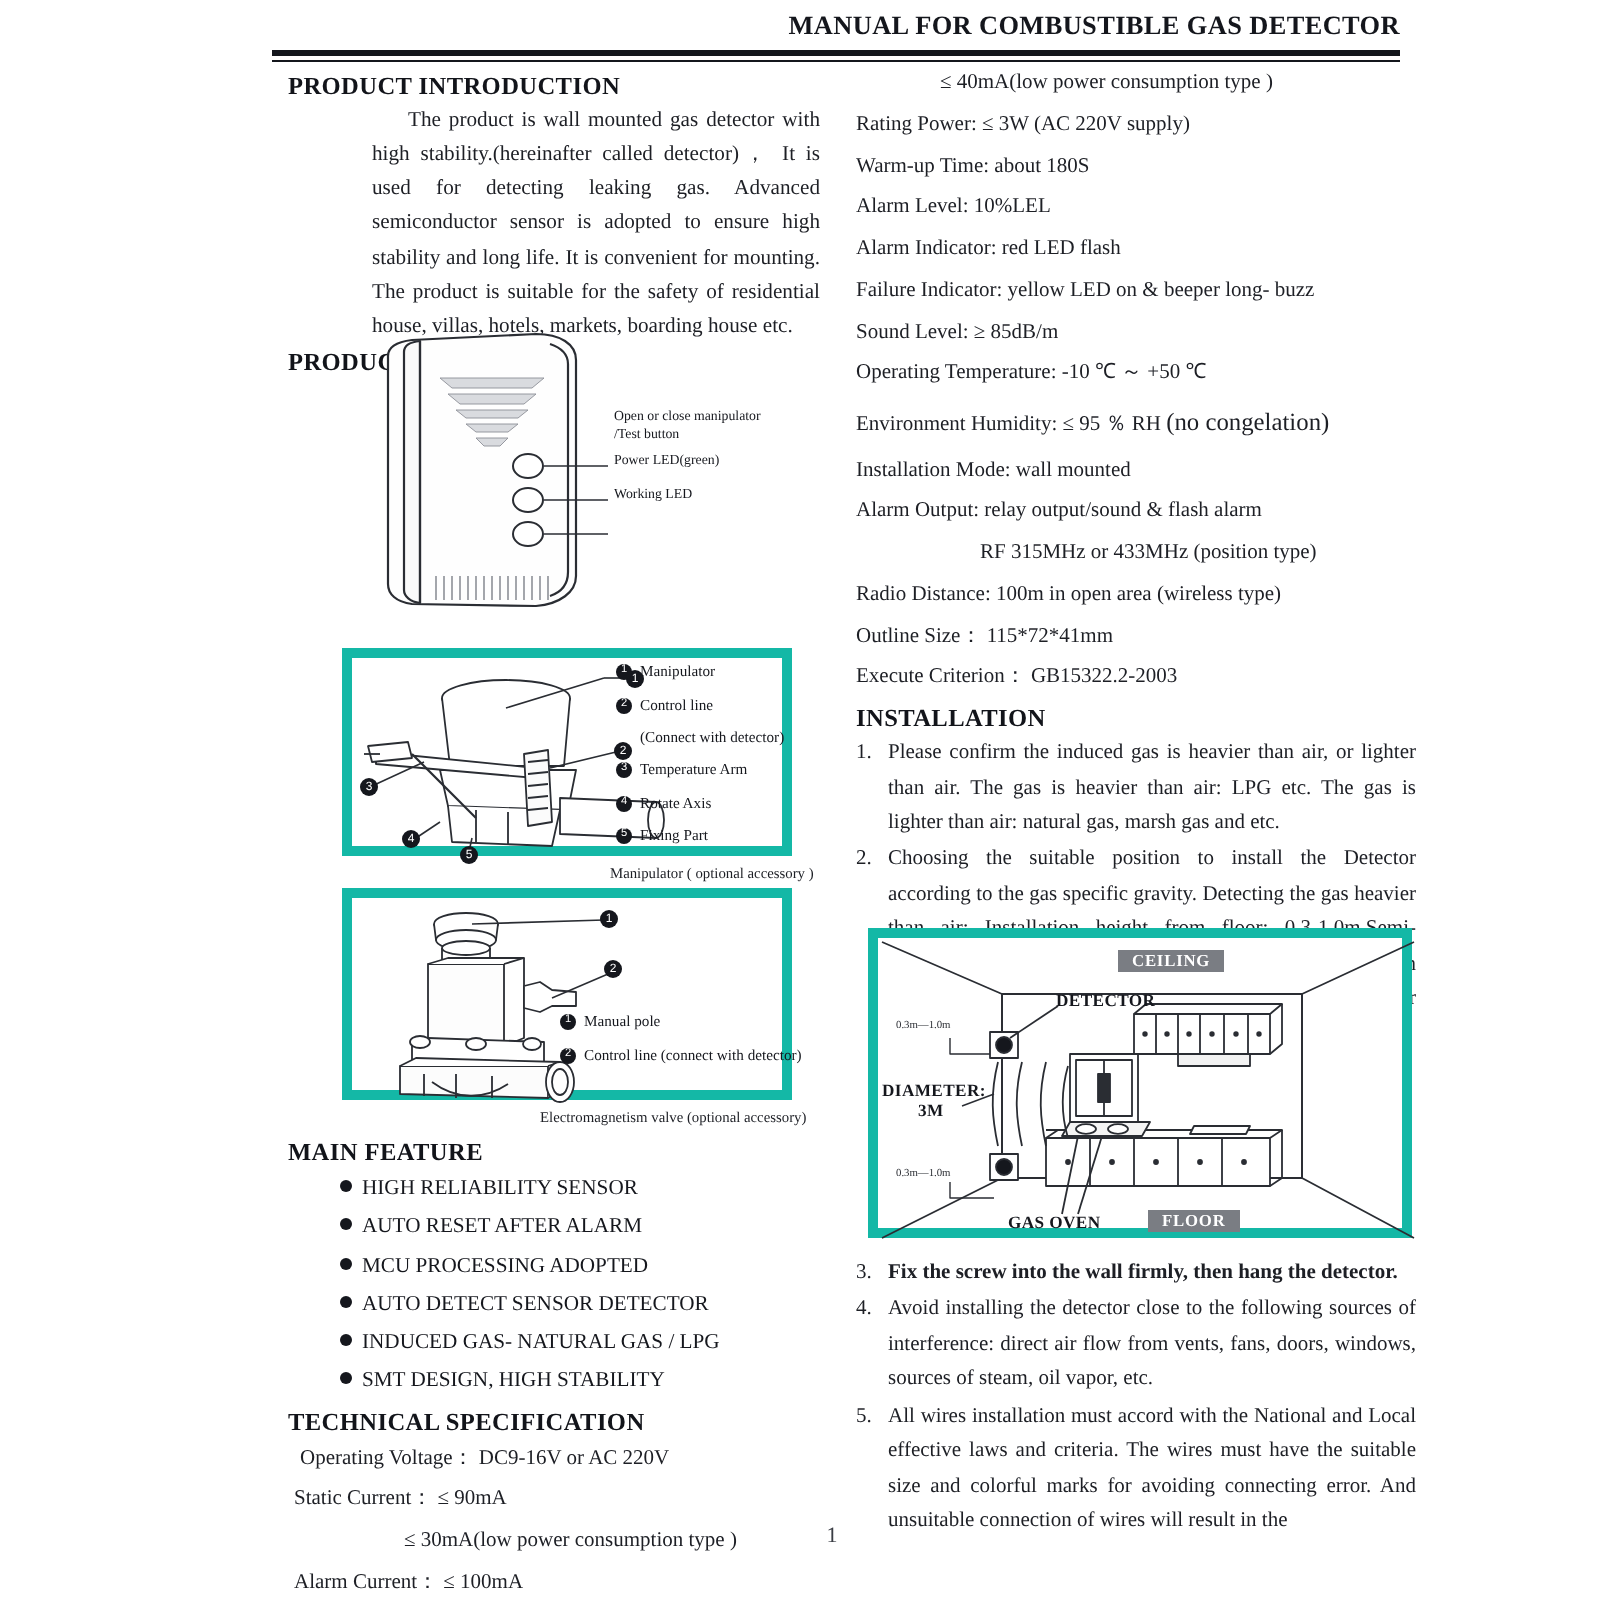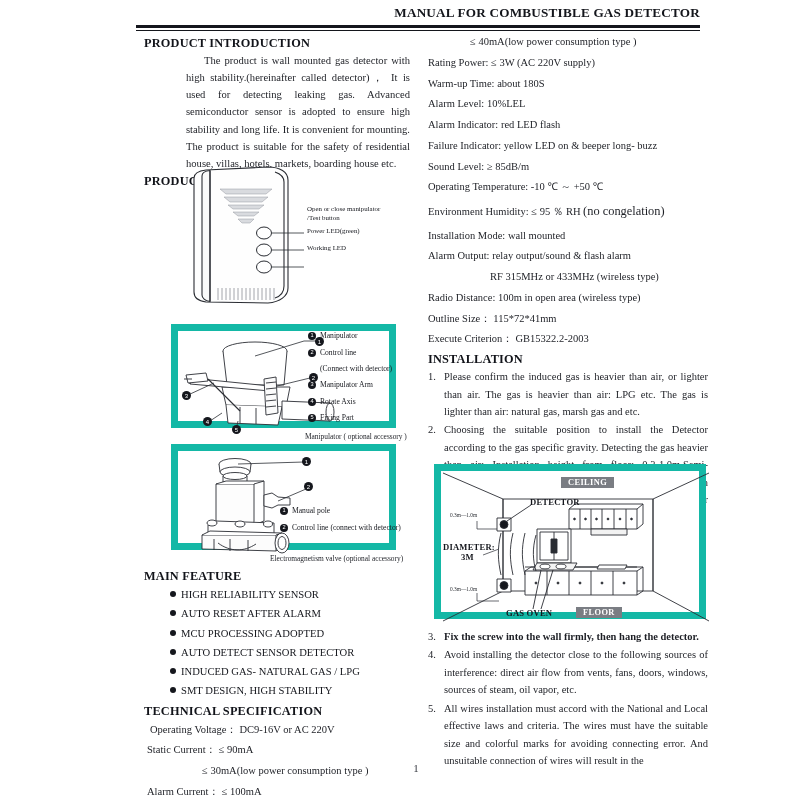--- a/index.html
+++ b/index.html
@@ -117,21 +117,21 @@
     display: inline-block;
     width: 6px; height: 6px;
     border-radius: 50%;
     background: #15171d;
     margin-right: 5px;
     vertical-align: 1px;
   }
   
   .figbox {
     position: absolute;
-    border: 7px solid #14b8a6;
+    border: 5px solid #14b8a6;
     background: #fff;
     box-sizing: border-box;
   }
   .figcap {
     position: absolute;
     font-size: 7.4px;
     color: #1d1f25;
     white-space: nowrap;
   }
   .legend {
@@ -338,21 +338,21 @@
     </div>
     <div class="row">
       <span class="cnum">2</span>
       <span>Control line</span>
     </div>
     <div class="row sub">
       <span>(Connect with detector)</span>
     </div>
     <div class="row">
       <span class="cnum">3</span>
-      <span>Manipulator Arm</span>
+      <span>Temperature Arm</span>
     </div>
     <div class="row">
       <span class="cnum">4</span>
       <span>Rotate Axis</span>
     </div>
     <div class="row">
       <span class="cnum">5</span>
       <span>Fixing Part</span>
     </div>
   </div>
@@ -436,21 +436,21 @@
     <div class="spec-line">Rating Power:  ≤ 3W (AC 220V supply)</div>
     <div class="spec-line">Warm-up Time: about 180S</div>
     <div class="spec-line">Alarm Level: 10%LEL</div>
     <div class="spec-line">Alarm Indicator: red LED flash</div>
     <div class="spec-line">Failure  Indicator: yellow LED on &amp; beeper long- buzz</div>
     <div class="spec-line">Sound Level:  ≥ 85dB/m</div>
     <div class="spec-line">Operating  Temperature: -10 ℃ ～ +50 ℃</div>
     <div class="spec-line" style="line-height:2.2;"><span>Environment  Humidity: ≤ 95 ％ RH </span><span class="spec-big">(no congelation)</span></div>
     <div class="spec-line">Installation Mode:  wall mounted</div>
     <div class="spec-line">Alarm Output:  relay output/sound &amp; flash alarm</div>
-    <div class="spec-line" style="padding-left:62px;">RF 315MHz or 433MHz (wireless type)</div>
+    <div class="spec-line" style="padding-left:62px;">RF 315MHz or 433MHz (position type)</div>
     <div class="spec-line">Radio Distance:  100m in open area (wireless type)</div>
     <div class="spec-line">Outline Size：   115*72*41mm</div>
     <div class="spec-line">Execute  Criterion：   GB15322.2-2003</div>
 
     <h2 class="sec" style="margin-top:2px;">INSTALLATION</h2>
 
     <div class="num-item">
       <span class="n">1.</span>
       <span class="t">Please confirm the induced gas is heavier than air, or lighter than air. The gas is heavier than air: LPG etc. The gas is lighter than air: natural gas, marsh gas and etc.</span>
     </div>

